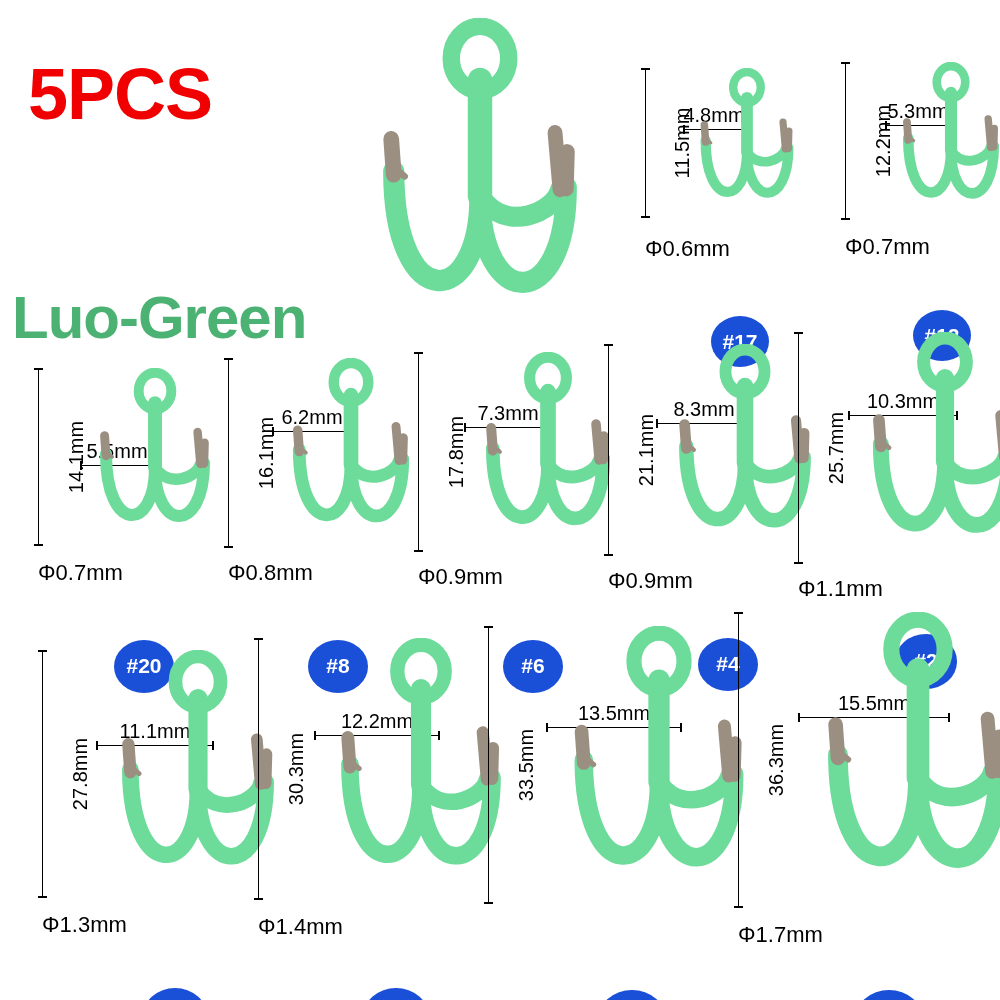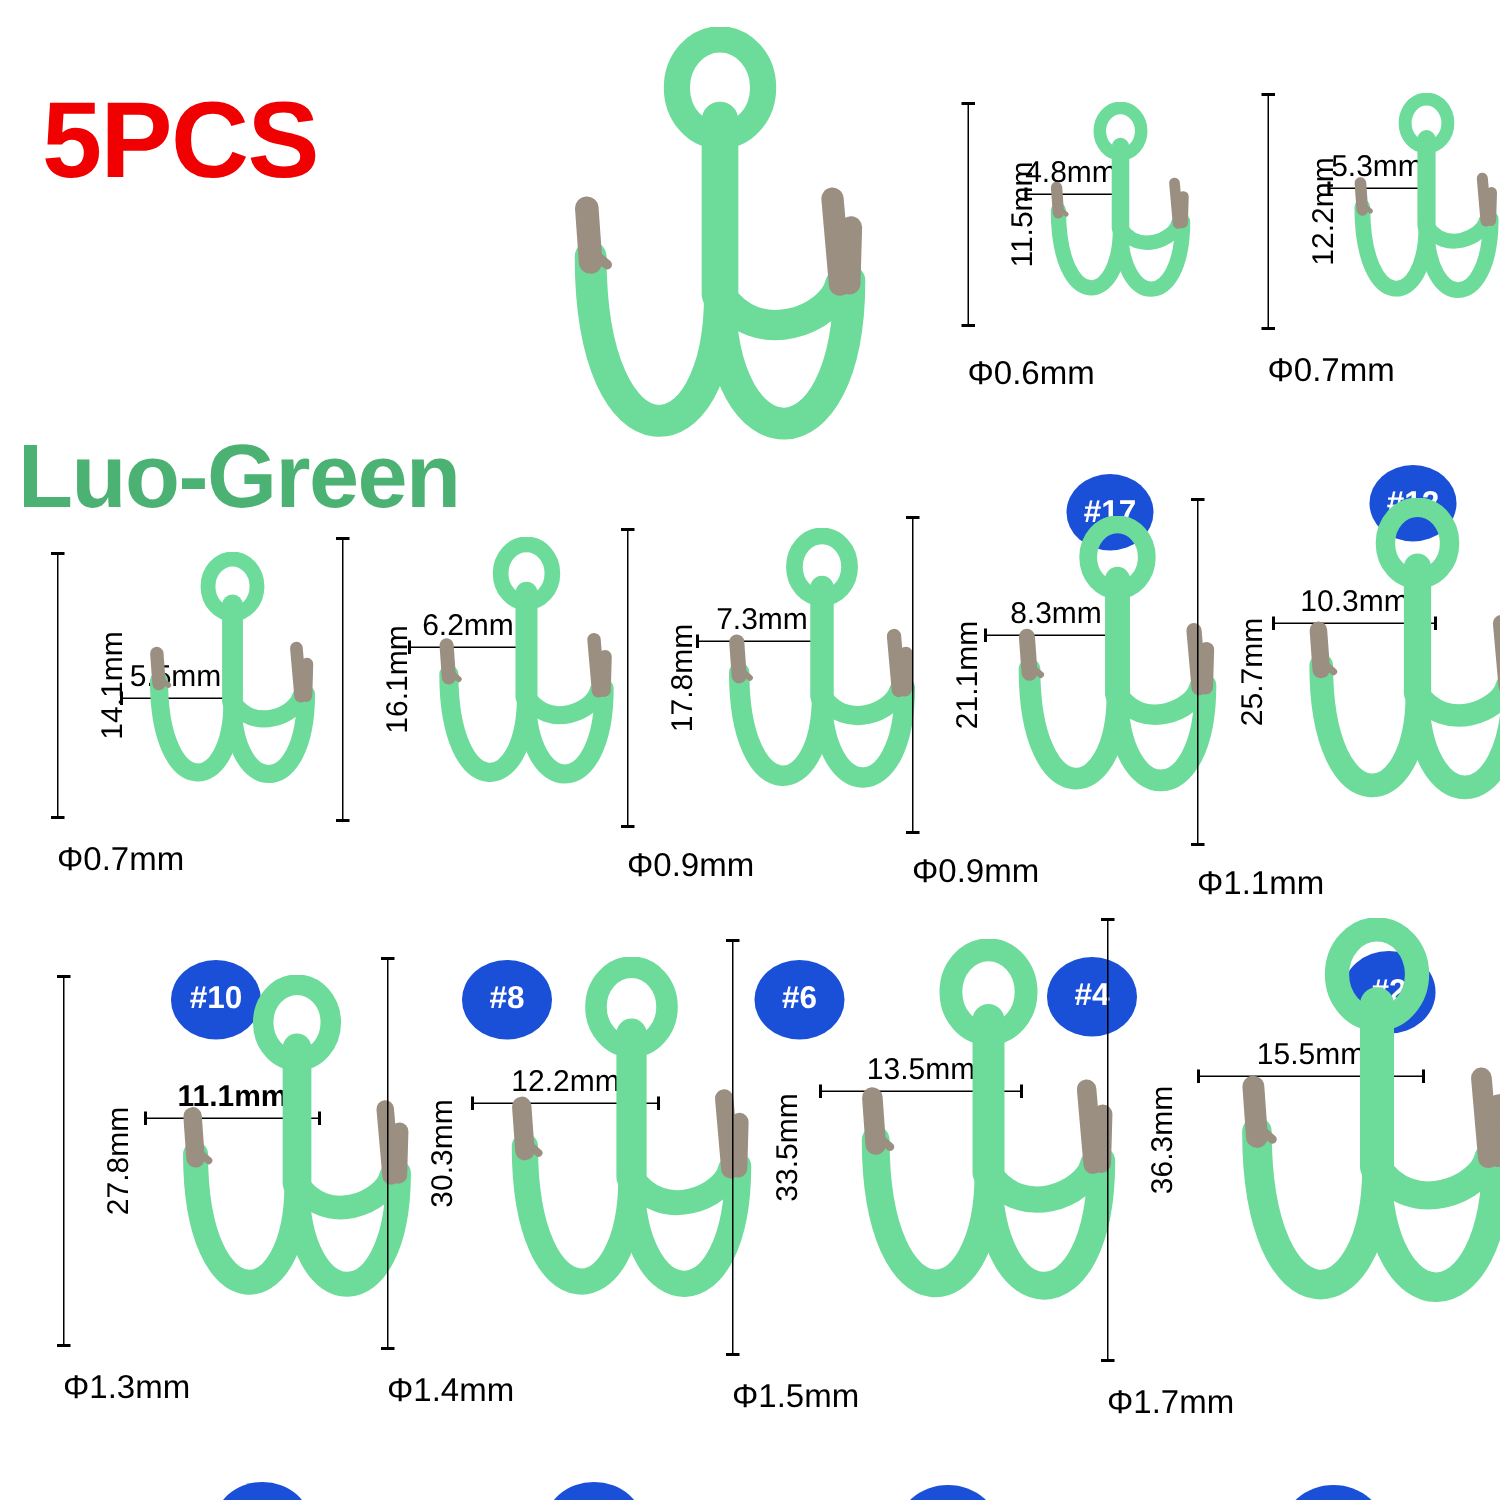--- a/index.html
+++ b/index.html
@@ -315,21 +315,21 @@
       <path d="M 114.31 78.32 l 6.035 6.035" stroke="#9b8f82" stroke-width="3.3796000000000004"></path>
       <path d="M 120.2314 89.88999999999999 l -6.035 6.035" stroke="#9b8f82" stroke-width="3.3796000000000004"></path>
     </g>
   </svg>
       </div>
     </div>
 
     <div class="dim-wire" style="top:192px;">Φ0.7mm</div>
 
     <div class="size-badge" style="left:76px; top:272px;
-                width:60px; height:52.8px;">#10</div>
+                width:60px; height:52.8px;">#20</div>
   </div>
   <div class="hook-cell" style="left:228px; top:358px; width:220px;">
 
     <div class="hook-stage" style="height:190px;">
 
       <div class="dim-vert" style="height:190px;">
         <div class="dim-rule"></div>
         <div class="dim-label">16.1mm</div>
       </div>
 
@@ -361,20 +361,21 @@
       <path d="M 126.75 102.144 L 127.3875 79.8" stroke="#9b8f82" stroke-width="8.925"></path>
 
       <path d="M 22.485 88.35000000000001 l 7.3950000000000005 6.375000000000001" stroke="#9b8f82" stroke-width="3.825"></path>
       <path d="M 120.75 83.60000000000001 l 6.375000000000001 6.375000000000001" stroke="#9b8f82" stroke-width="3.5700000000000007"></path>
       <path d="M 127.005 95.95 l -6.375000000000001 6.375000000000001" stroke="#9b8f82" stroke-width="3.5700000000000007"></path>
     </g>
   </svg>
       </div>
     </div>
 
+    <div class="dim-wire" style="top:202px;">Φ0.8mm</div>
 
     <div class="size-badge" style="left:80px; top:282px;
                 width:60px; height:52.8px;">#8</div>
   </div>
   <div class="hook-cell" style="left:418px; top:352px; width:230px;">
 
     <div class="hook-stage" style="height:200px;">
 
       <div class="dim-vert" style="height:200px;">
         <div class="dim-rule"></div>
@@ -521,21 +522,21 @@
   </div>
   <div class="hook-cell" style="left:42px; top:650px; width:266px;">
 
     <div class="hook-stage" style="height:248px;">
 
       <div class="dim-vert" style="height:248px;">
         <div class="dim-rule"></div>
         <div class="dim-label">27.8mm</div>
       </div>
 
-      <div class="dim-horiz" style="left:54px; top:70px; width:118px;font-weight:bold;">
+      <div class="dim-horiz" style="left:54px; top:70px; width:118px;">
         <div class="dim-label">11.1mm</div>
         <div class="dim-rule"></div>
       </div>
 
       <div style="position:absolute; left:58px; top:0;">
 
   <svg viewBox="0 0 196 248" width="196" height="248">
     <g fill="none" stroke-linecap="round" stroke-linejoin="round">
 
       <ellipse cx="98" cy="31.703000000000003" rx="22.540000000000003" ry="25.244800000000005" stroke="#6ddb9a" stroke-width="13.6612"></ellipse>
@@ -654,21 +655,20 @@
       <path d="M 184.21 149.4528 L 185.1365 116.75999999999999" stroke="#9b8f82" stroke-width="12.971"></path>
 
       <path d="M 32.6782 129.27 l 10.7474 9.265" stroke="#9b8f82" stroke-width="5.559"></path>
       <path d="M 175.49 122.32 l 9.265 9.265" stroke="#9b8f82" stroke-width="5.188400000000001"></path>
       <path d="M 184.5806 140.39 l -9.265 9.265" stroke="#9b8f82" stroke-width="5.188400000000001"></path>
     </g>
   </svg>
       </div>
     </div>
 
-    <div class="dim-wire" style="top:292px;">Φ1.5mm</div>
 
     <div class="size-badge" style="left:110px; top:364px;
                 width:68px; height:59.84px;">#2/0</div>
   </div>
   <div class="hook-cell" style="left:738px; top:612px; width:302px;">
 
     <div class="hook-stage" style="height:296px;">
 
       <div class="dim-vert" style="height:296px;">
         <div class="dim-rule"></div>

